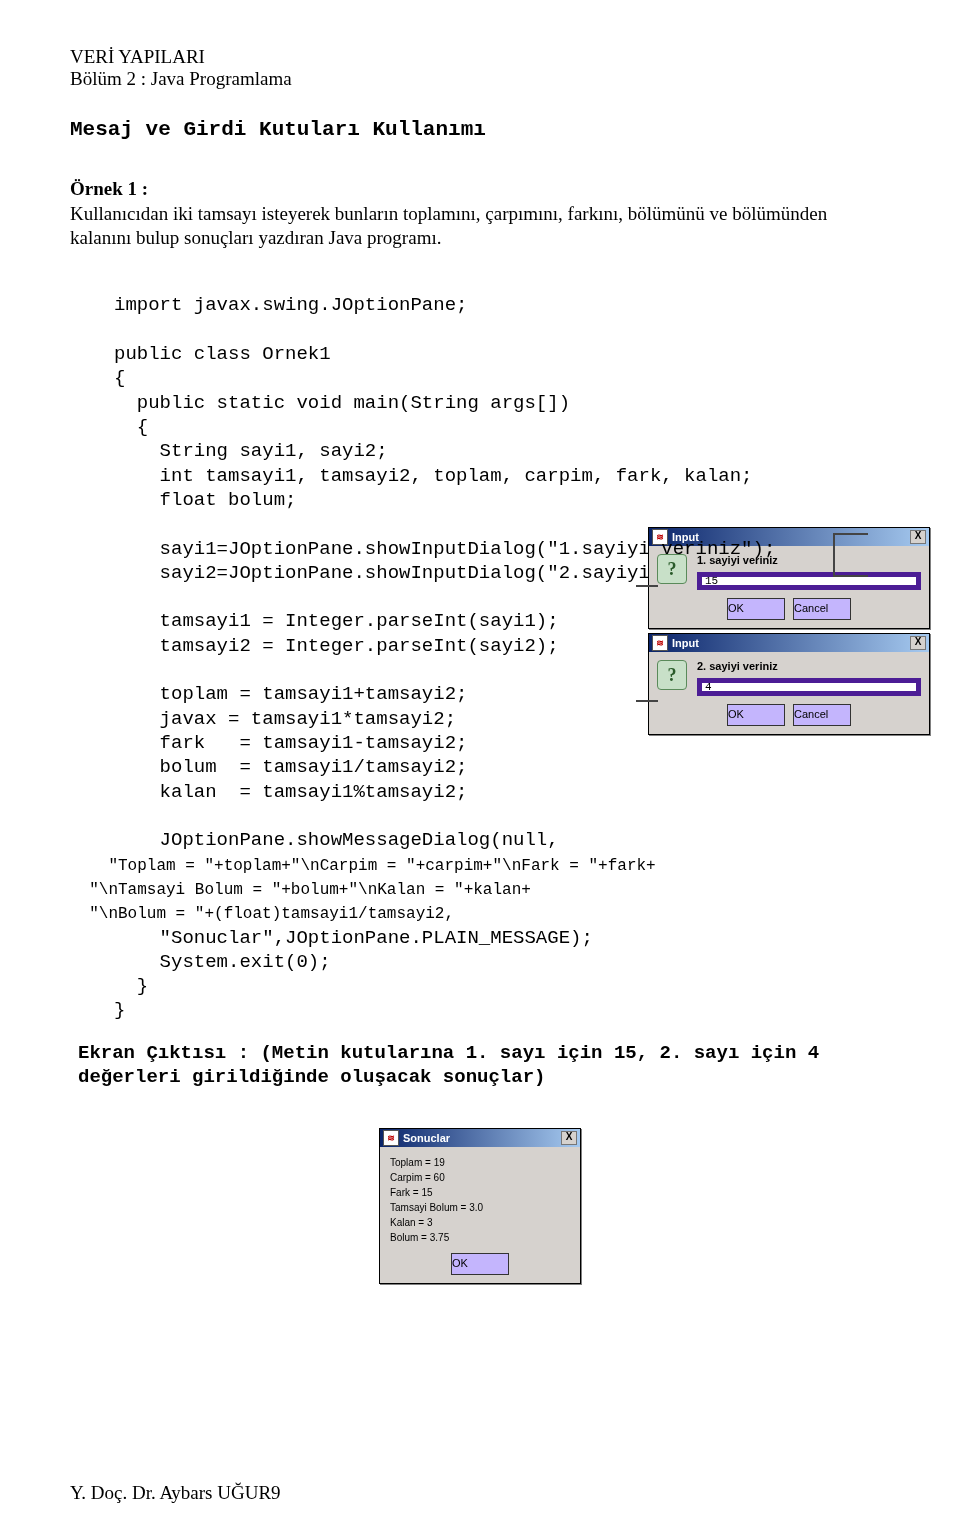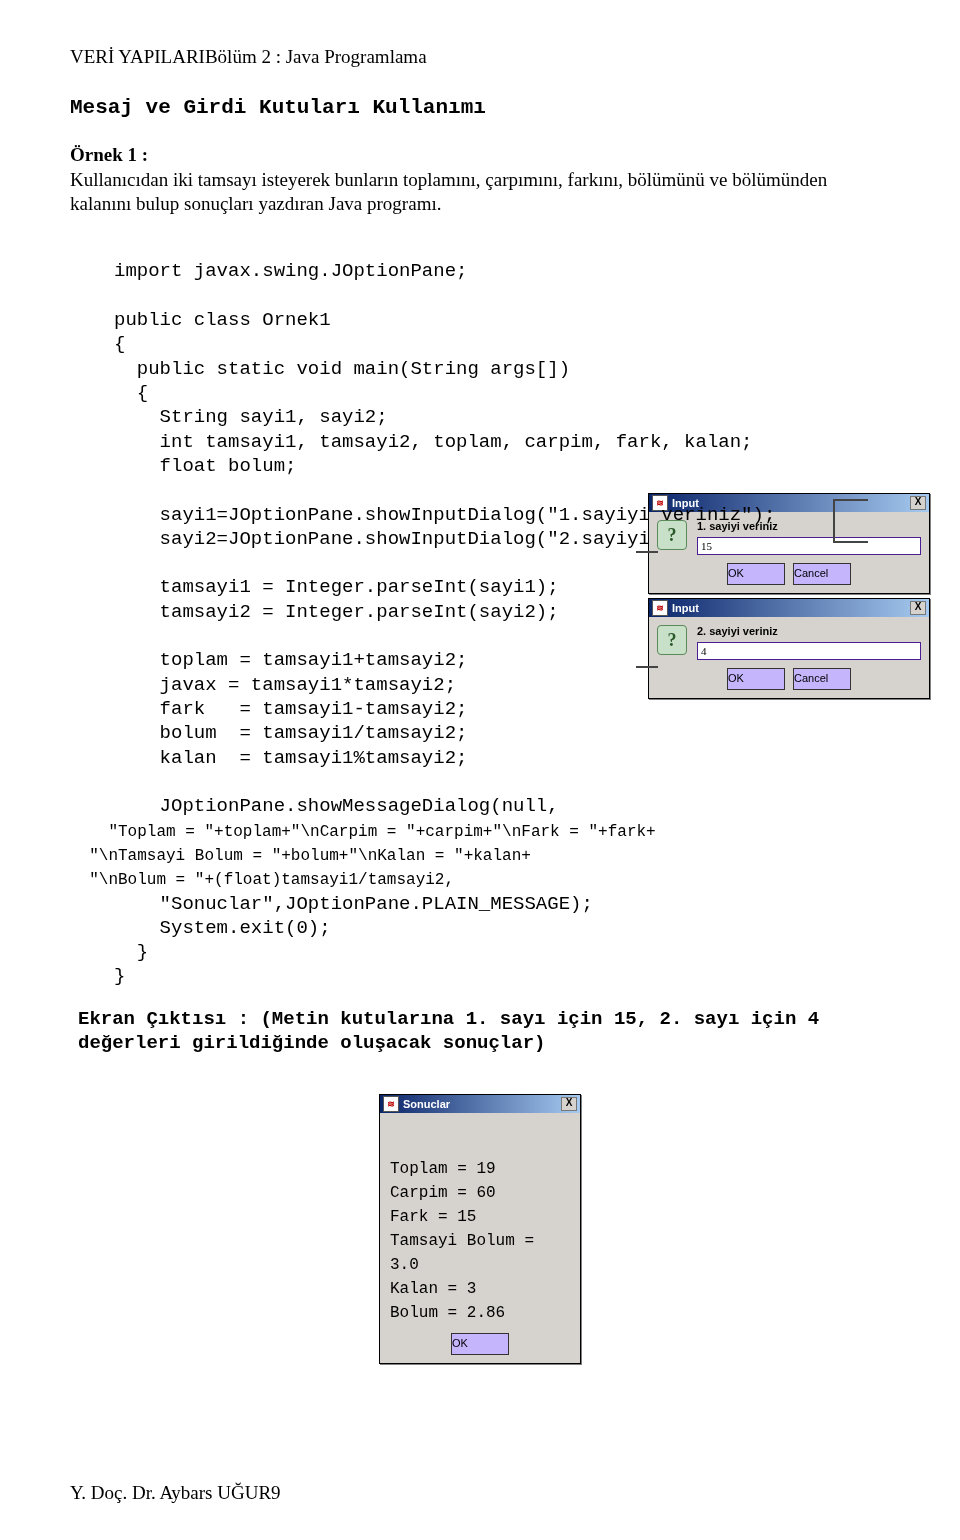--- a/index.html
+++ b/index.html
@@ -13,26 +13,27 @@
     width: 960px;
     min-height: 1540px;
     padding: 46px 70px 40px 70px;
     box-sizing: border-box;
     position: relative;
   }
   .header-row {
     display: flex;
     font-size: 19px;
     margin-bottom: 28px;
+    flex-direction: column;
   }
   .section-title {
     font-family: "Courier New", Courier, monospace;
     font-weight: bold;
     font-size: 21px;
-    margin-bottom: 24px;
+    margin-bottom: 36px;
   }
   .intro {
     font-size: 19px;
     line-height: 1.3;
     margin-bottom: 18px;
   }
   .intro .bold { font-weight: bold; }
   .code {
     font-family: "Courier New", Courier, monospace;
     font-size: 19px;
@@ -89,22 +90,22 @@
     width: 28px; height: 28px; border-radius: 4px;
     background: #c8e0c8; border: 1px solid #5a8a5a;
     display: flex; align-items: center; justify-content: center;
     color: #2a5a2a; font-size: 18px; font-weight: bold;
   }
   .dlg-right { flex: 1; }
   .dlg-label {
     font-family: Tahoma, sans-serif; font-size: 11px; font-weight: bold; margin-bottom: 4px;
   }
   .dlg-input {
-    width: 100%; box-sizing: border-box; border: 1px solid #4c1d95; background: #fff;
-    font-family: Liberation Serif, serif; font-size: 11px; padding: 1px 3px; height: 18px;
+    width: 100%; box-sizing: border-box; border: 5px solid #4c1d95; background: #fff;
+    font-family: Liberation Mono, monospace; font-size: 11px; padding: 1px 3px; height: 18px;
   }
   .dlg-btnrow {
     display: flex; gap: 8px; justify-content: center; padding: 2px 0 8px 0;
   }
   .dlg-btn {
     width: 56px; height: 20px; background: #c4b5fd; border: 1px solid #333;
     font-family: Tahoma, sans-serif; font-size: 11px; text-align: left; line-height: 18px;
   }
   .connector {
     position: absolute;
@@ -143,24 +144,23 @@
     display: flex; justify-content: center; margin-top: 38px;
   }
   .result-dialog {
     width: 200px;
     background: #d6d2ce;
     border: 1px solid #000;
     box-shadow: 1px 1px 0 #808080;
   }
   .result-body {
     padding: 8px 10px 6px 10px;
-    font-family: Liberation Mono, monospace;
-    font-size: 16px;
+    font-family: Liberation Sans, sans-serif;
+    font-size: 10px;
     line-height: 1.5;
-    margin-top: 36px;
   }
   .result-btnrow { display:flex; justify-content:center; padding: 2px 0 8px 0; }
   .footer {
     position: absolute;
     bottom: 36px;
     left: 70px;
     right: 70px;
     display: flex;
     justify-content: flex-start;
     font-size: 19px;
@@ -276,21 +276,21 @@
           <div class="dlg-title">Sonuclar</div>
         </div>
         <div class="dlg-close">X</div>
       </div>
       <div class="result-body">
         <div>Toplam = 19</div>
         <div>Carpim = 60</div>
         <div>Fark = 15</div>
         <div>Tamsayi Bolum = 3.0</div>
         <div>Kalan = 3</div>
-        <div>Bolum = 2.86</div>
+        <div>Bolum = 3.75</div>
       </div>
       <div class="result-btnrow">
         <div class="dlg-btn">OK</div>
       </div>
     </div>
   </div>
 
   <div class="footer">
     <div>Y. Doç. Dr. Aybars UĞUR</div>
     <div>9</div>

